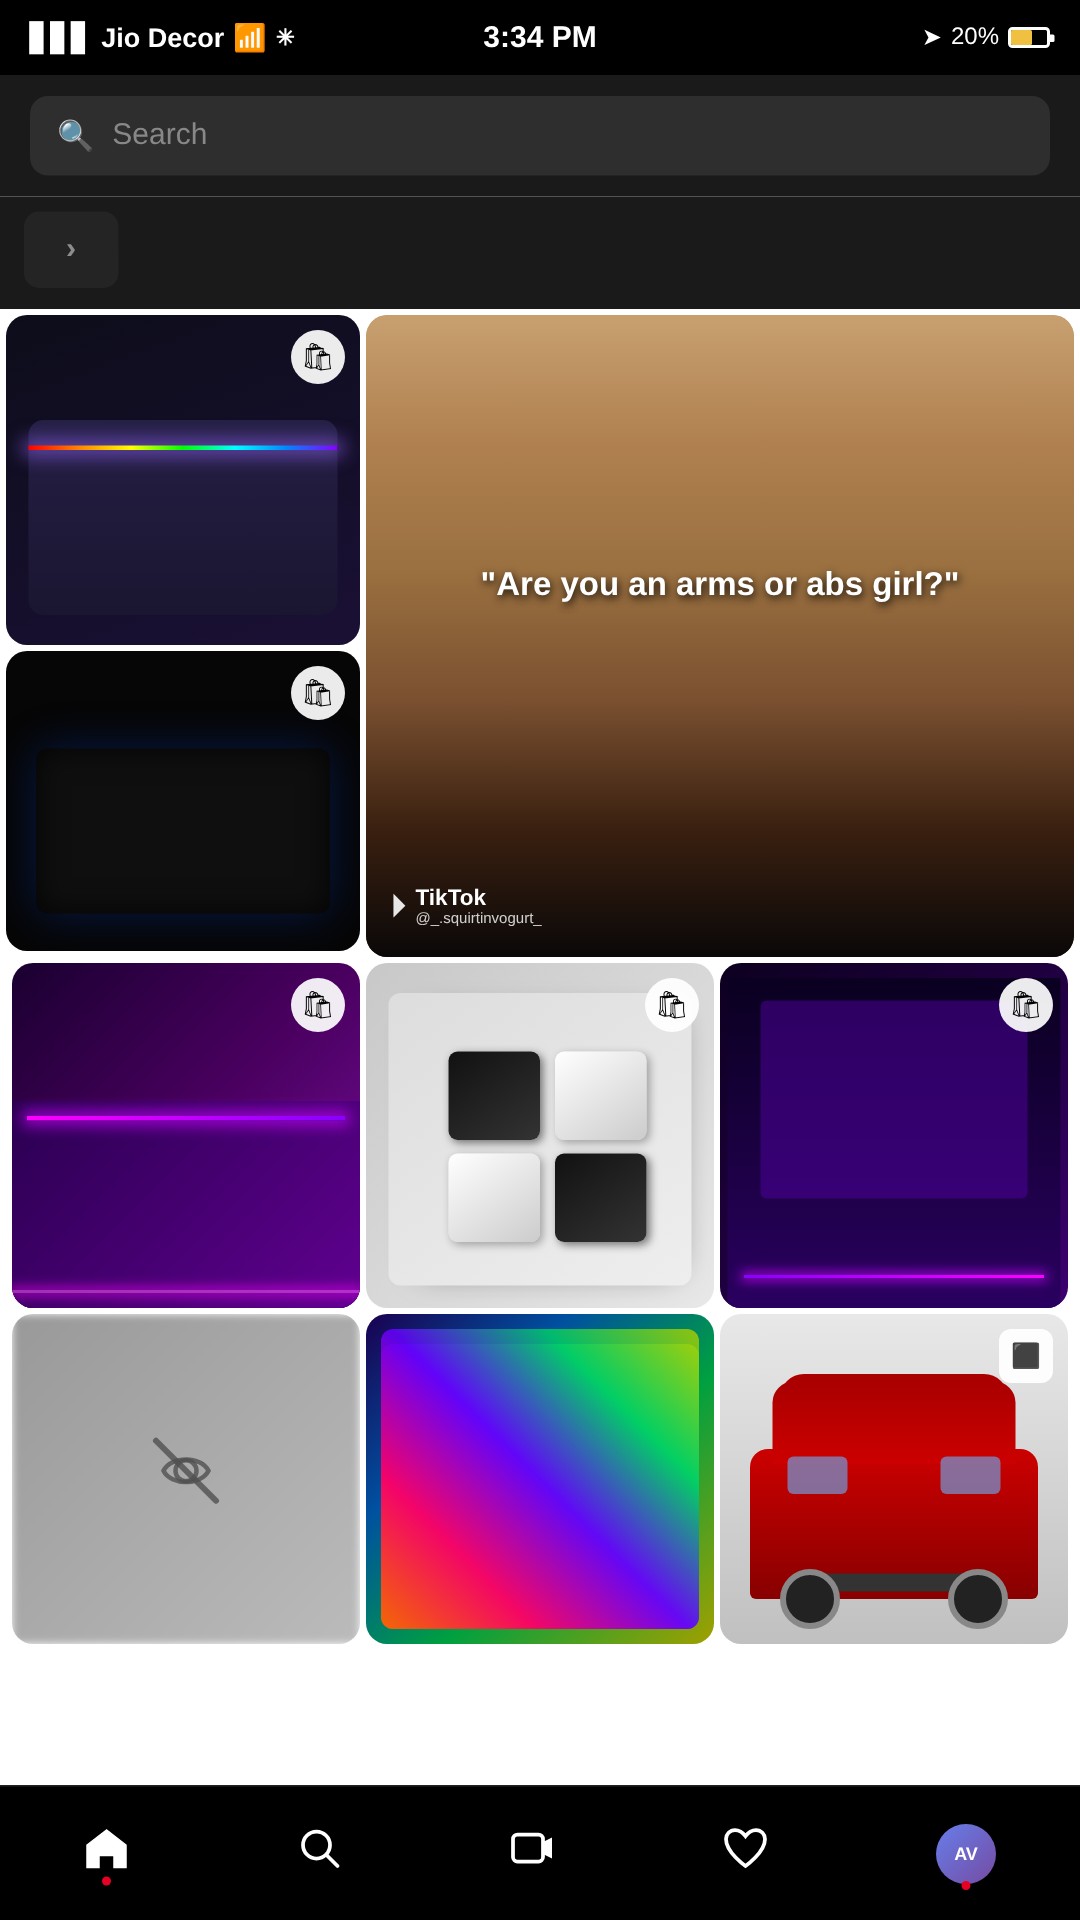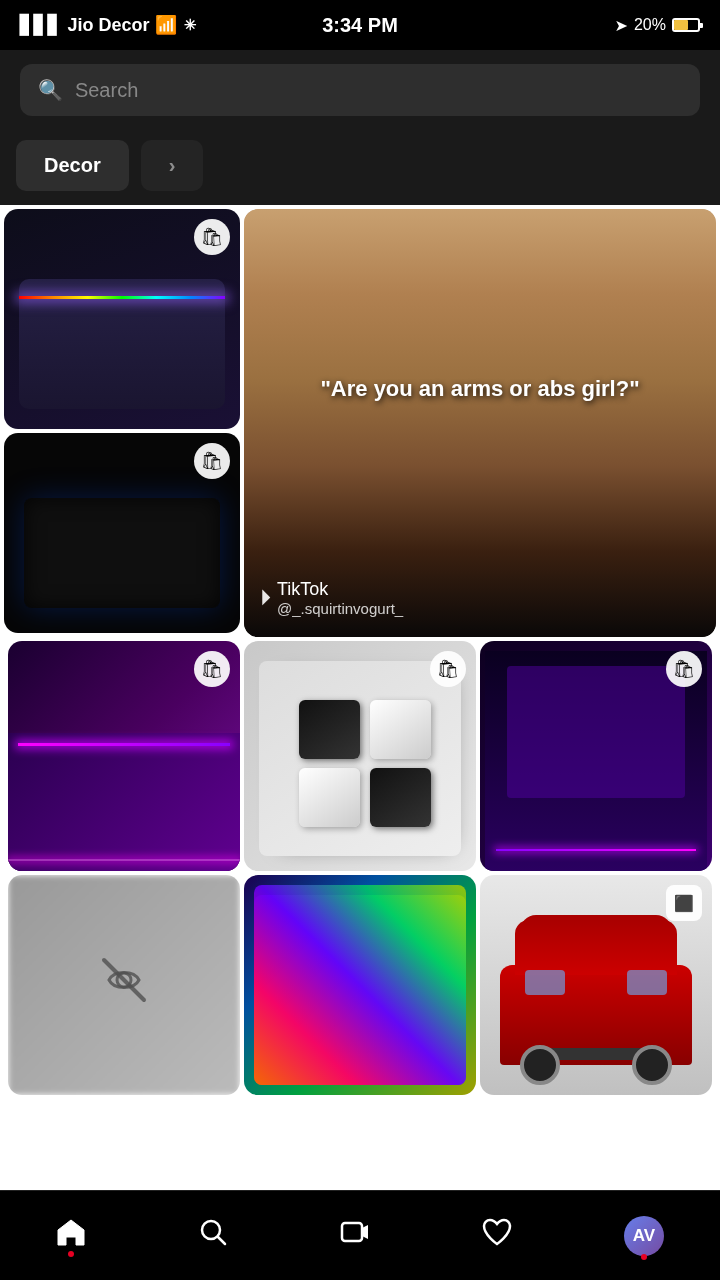--- a/index.html
+++ b/index.html
@@ -156,21 +156,21 @@
     }
     .nav-avatar {
       width: 40px;
       height: 40px;
       border-radius: 50%;
       background: linear-gradient(135deg, #667eea, #764ba2);
       display: flex;
       align-items: center;
       justify-content: center;
       color: #fff;
-      font-size: 17px;
+      font-size: 12px;
       font-weight: 700;
     }
 
     
     .main-grid {
       padding: 4px 4px 100px;
     }
 
     .top-two-col {
       display: flex;
@@ -444,21 +444,20 @@
 </div>
 
 <div class="search-bar">
   <div class="search-input-wrap">
     <span class="search-icon-svg">🔍</span>
     <span class="search-placeholder">Search</span>
   </div>
 </div>
 
 <div class="category-row">
-  <button class="category-pill" style="border:none;">Decor</button>
   <button class="category-pill" style="border:none; opacity:0.5;">›</button>
 </div>
 
 <div class="main-grid">
 
   <div class="top-two-col">
 
     <div class="left-stack">
 
       <div class="img-block">
@@ -475,22 +474,22 @@
 
     <div class="img-block tiktok-block" style="flex:1; min-height:428px;">
 
       <div style="width:100%;height:100%;background:linear-gradient(180deg, #c8a070 0%, #b08050 20%, #9a7040 40%, #7a5030 60%, #3a2010 80%, #0a0808 100%); min-height:428px; border-radius:14px; position:relative;">
         <div class="tiktok-text" style="position:absolute; top:42%; left:50%; transform:translate(-50%,-50%); color:#fff; font-size:22px; font-weight:800; text-align:center; width:80%; text-shadow:1px 2px 6px rgba(0,0,0,0.9); line-height:1.4;">"Are you an arms or abs girl?"</div>
 
         <div class="tiktok-logo" style="position:absolute; bottom:20px; left:16px;">
           <div style="display:flex; align-items:center; gap:6px;">
             <span style="font-size:22px;">⏵</span>
             <div>
-              <div style="color:#fff; font-size:18px; font-weight:400;">TikTok</div>
-              <div style="color:rgba(255,255,255,0.8); font-size:15px;">@_.squirtinvogurt_</div>
+              <div style="color:#fff; font-size:15px; font-weight:700;">TikTok</div>
+              <div style="color:rgba(255,255,255,0.8); font-size:10px;">@_.squirtinvogurt_</div>
             </div>
           </div>
         </div>
       </div>
     </div>
   </div>
 
   <div class="three-col-section" style="margin-bottom:4px;">
 
     <div class="img-block" style="flex:1;">

